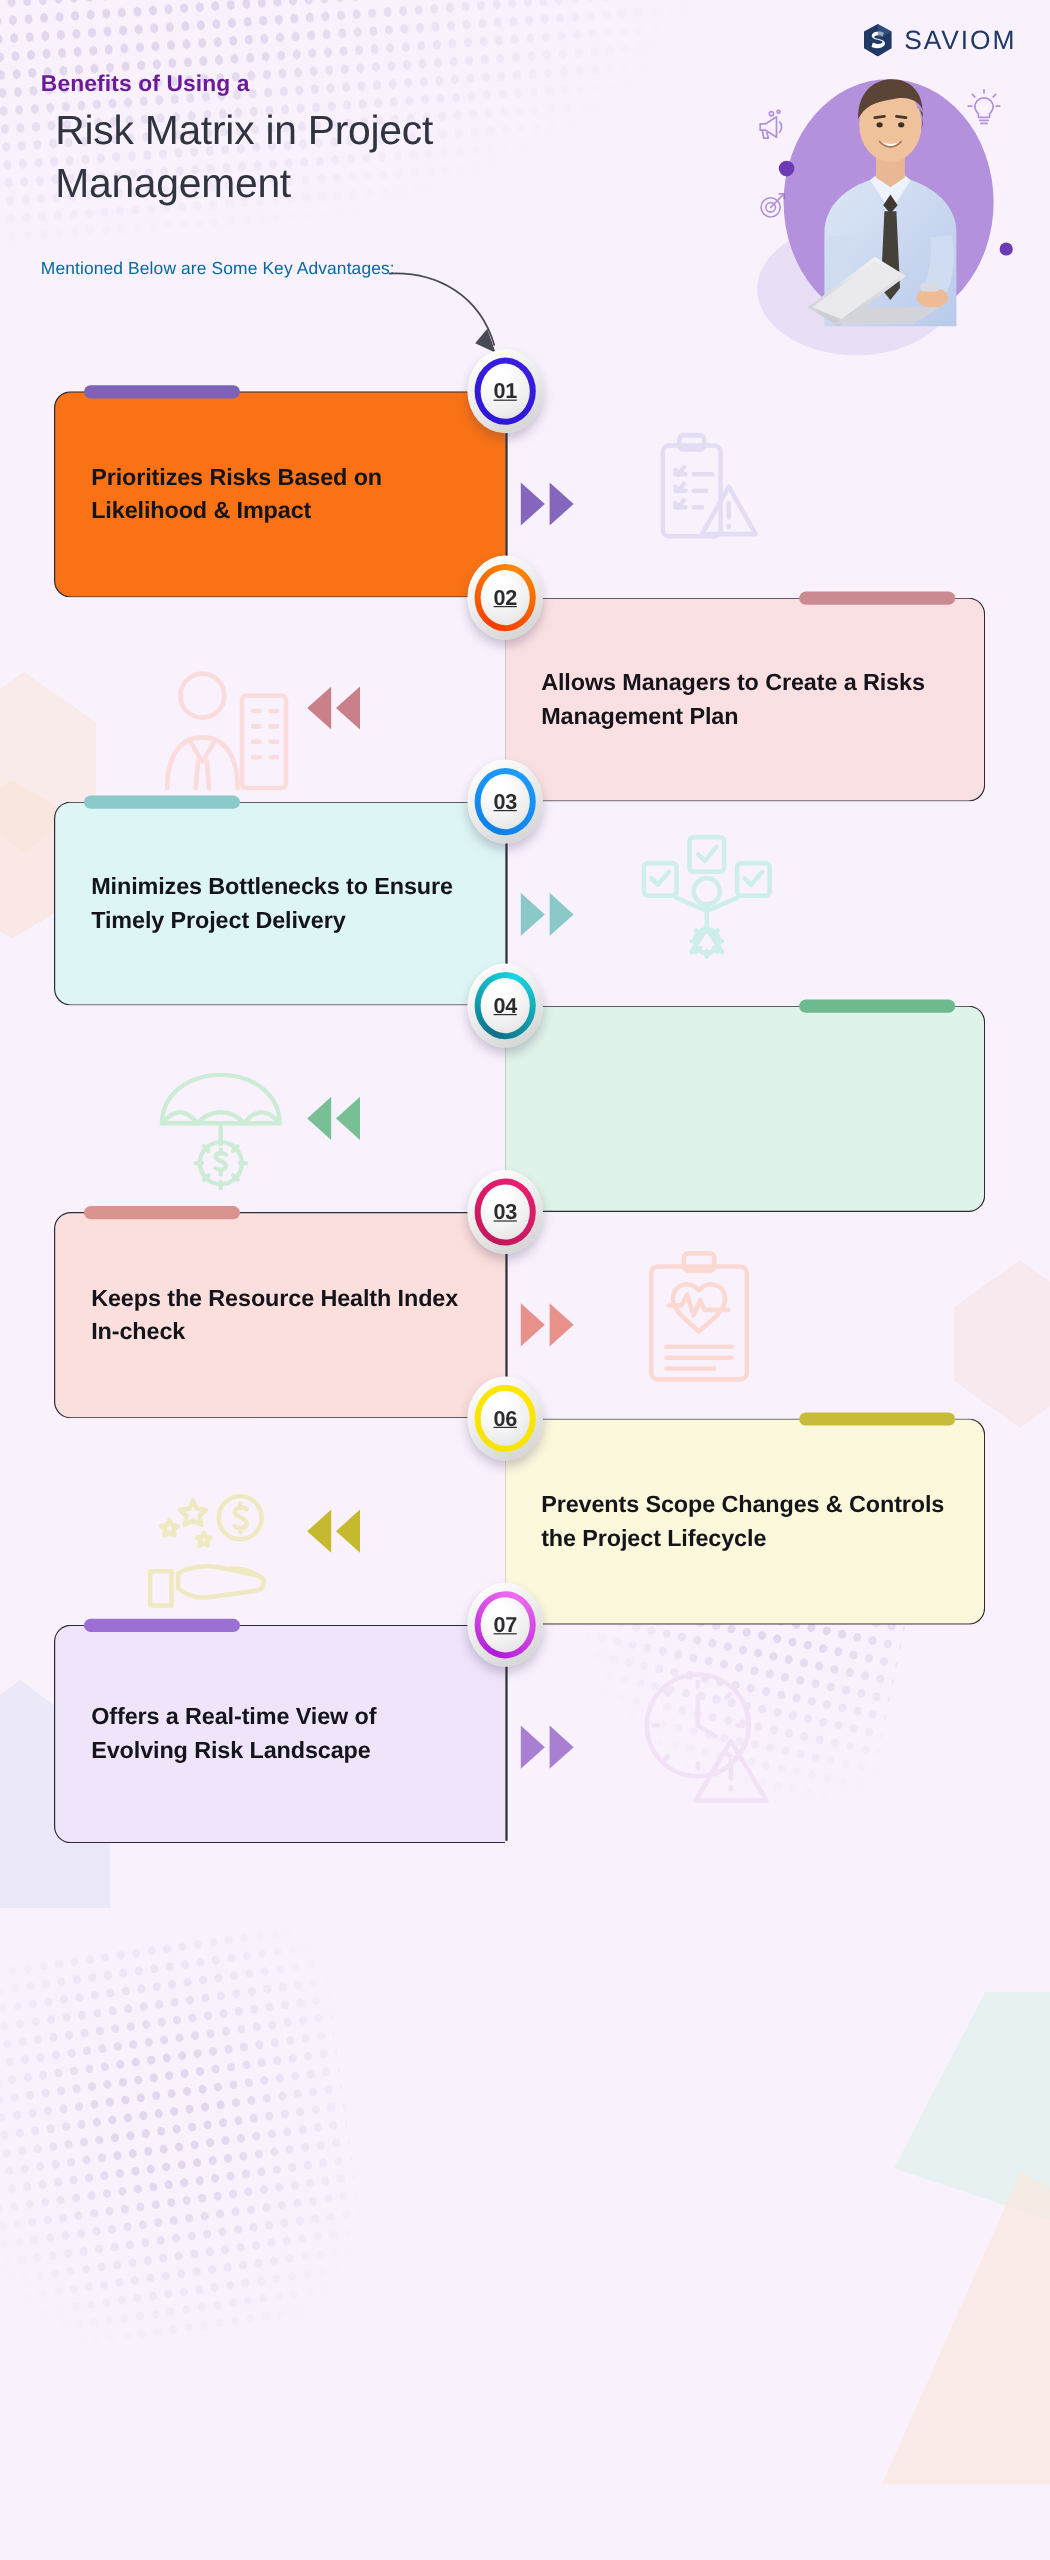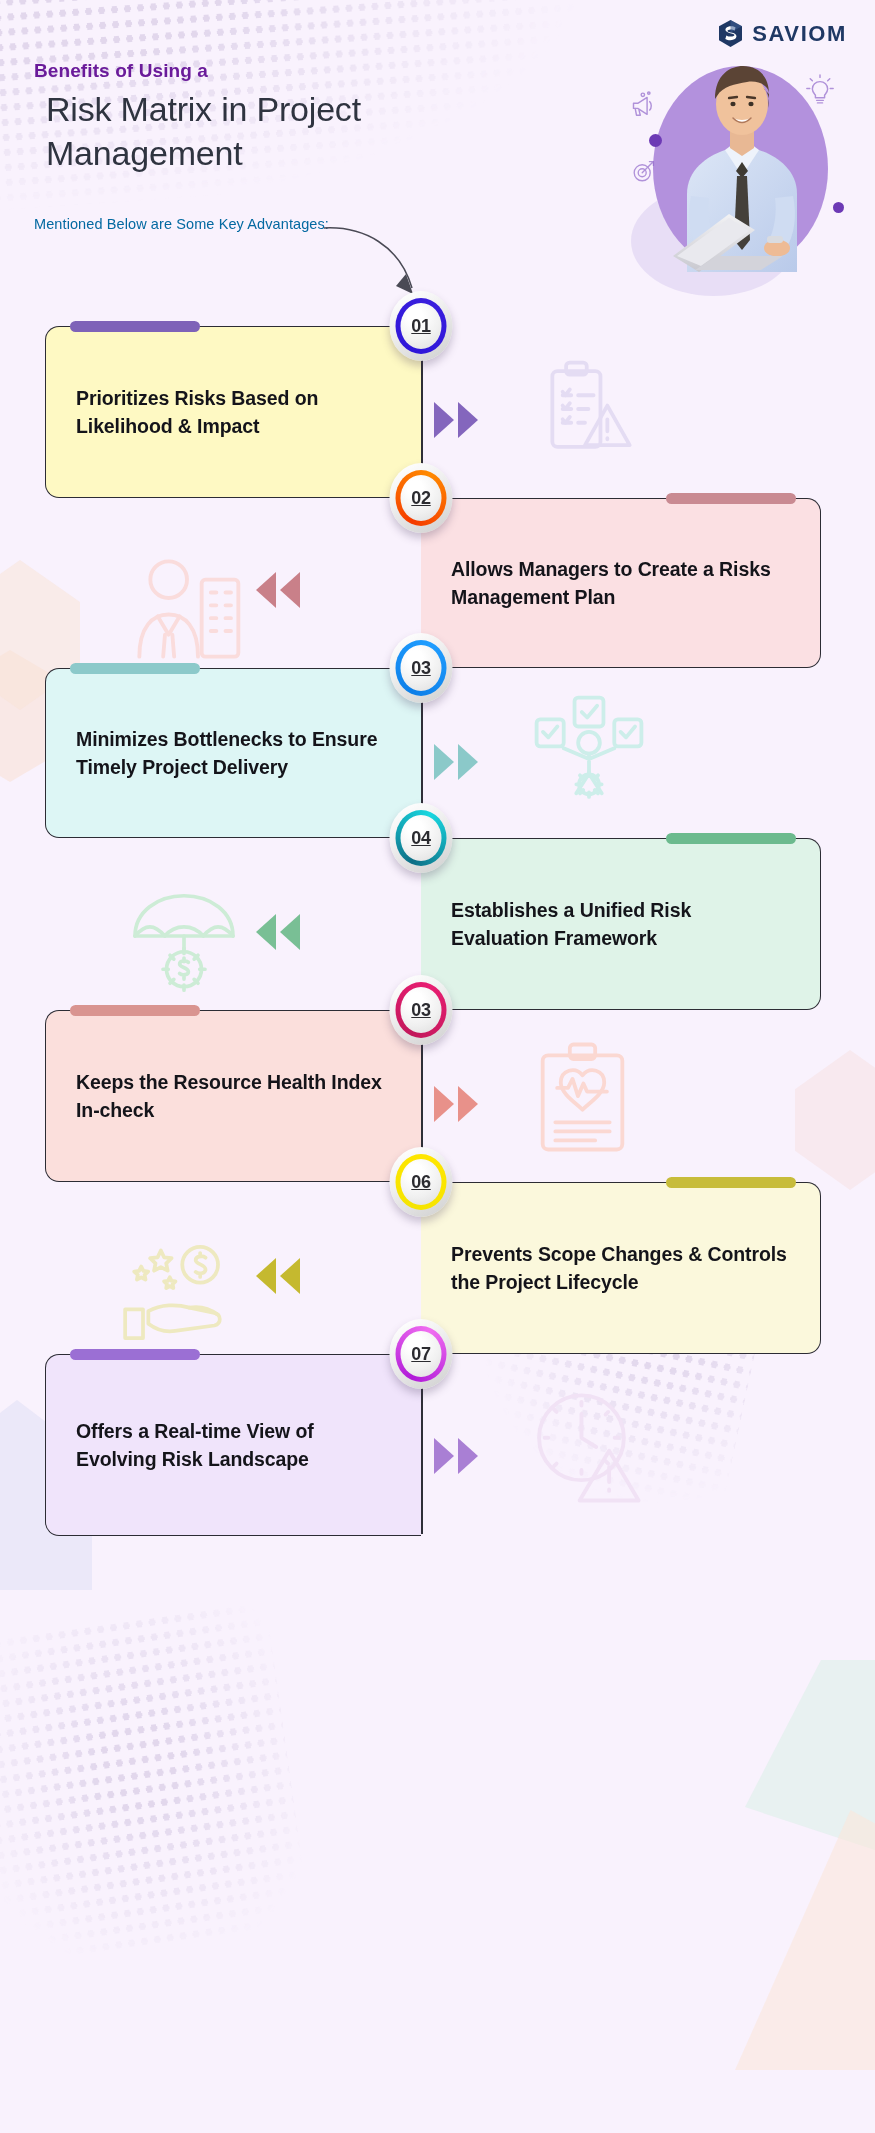--- a/index.html
+++ b/index.html
@@ -54,21 +54,21 @@
             clip-path: polygon(50% 0,100% 28%,100% 72%,50% 100%,0 72%,0 28%); opacity:.5; }
 
   
   .header { position: relative; padding: 0; }
   .logo {
     position: absolute; right: 28px; top: 20px;
     display: flex; align-items: center; gap: 9px;
   }
   .logo-mark { width: 25px; height: 27px; display: block; }
   .logo-text {
-    font-size: 22px; font-weight: 700; letter-spacing: 1.6px; color: #1f3864;
+    font-size: 22px; font-weight: 400; letter-spacing: 1.6px; color: #1f3864;
   }
 
   .eyebrow {
     position: absolute; left: 34px; top: 60px;
     font-size: 19px; font-weight: 700; color: #6a1b9a; letter-spacing: .1px;
   }
   .title {
     position: absolute; left: 34px; top: 88px; width: 420px;
     font-size: 34px; line-height: 1.28; font-weight: 400; color: #2f3440;
     letter-spacing: -.2px;
@@ -277,21 +277,21 @@
 
   <svg class="curve-arrow" viewBox="0 0 110 90">
     <path d="M4 6 C44 4 80 24 92 66" fill="none" stroke="#4a4a55" stroke-width="1.5"></path>
     <path d="M86 52 L93 72 L76 64 Z" fill="#4a4a55"></path>
   </svg>
 </div>
 
 <div class="timeline">
   <div class="spine" style="background: rgb(47, 47, 56);"></div>
 
-  <div class="card left" style="top: 30px; height: 172px; background: #fef9c3;">
+  <div class="card left" style="top: 30px; height: 172px; background: #f97316;">
     <div class="tab" style="background: rgb(126, 98, 184);"></div>
     <div class="card-text">Prioritizes Risks Based on Likelihood &amp; Impact</div>
   </div>
   <svg class="wm" style="left:530px;top:58px;width:110px;height:110px;" viewBox="0 0 64 64">
     <g fill="none" stroke="#e4dcf3" stroke-width="2.2" stroke-linecap="round" stroke-linejoin="round">
       <path d="M16 10 h22 a3 3 0 0 1 3 3 v38 a3 3 0 0 1-3 3 H16 a3 3 0 0 1-3-3 V13 a3 3 0 0 1 3-3z"></path>
       <rect x="21" y="5" width="12" height="7" rx="2"></rect>
       <path d="M19 24 h5 M19 32 h5 M19 40 h5 M28 24 h9 M28 32 h6 M28 40 h4"></path>
       <path d="M19 22 l1.6 2 2.6-3.4 M19 30 l1.6 2 2.6-3.4 M19 38 l1.6 2 2.6-3.4"></path>
       <path d="M45 30 L58 53 H32 Z"></path>
@@ -367,21 +367,20 @@
   <div class="badge" style="top:372px;">
     <div class="badge-outer"></div>
     <div class="badge-ring" style="background: conic-gradient(from 200deg, rgb(13, 127, 232), rgb(31, 157, 255), rgb(13, 127, 232));"></div>
     <div class="badge-inner">
       <span class="badge-num">03</span>
     </div>
   </div>
 
   <div class="card right" style="top: 542px; height: 172px; background: rgb(223, 243, 232);">
     <div class="tab" style="background: rgb(108, 186, 142);"></div>
-    <div class="card-text">Establishes a Unified Risk Evaluation Framework</div>
   </div>
   <svg class="wm" style="left:128px;top:592px;width:112px;height:110px;" viewBox="0 0 64 62">
     <g fill="none" stroke="#cdecd6" stroke-width="2.1" stroke-linecap="round" stroke-linejoin="round">
       <path d="M4 27 C4 13 17 4 32 4 C47 4 60 13 60 27 Z"></path>
       <path d="M4 27 C10 20 15 20 21 27 C27 20 37 20 43 27 C49 20 54 20 60 27"></path>
       <path d="M32 27 v8"></path>
       <circle cx="32" cy="46" r="10"></circle>
       <path d="M32 34 v3 M32 55 v3 M20 46 h3 M41 46 h3 M24 38 l2.2 2.2 M37.8 51.8 L40 54 M40 38 l-2.2 2.2 M26.2 51.8 L24 54"></path>
       <path d="M34.5 42 C33 40.8 29.5 41 29.5 43 C29.5 45 34.5 45 34.5 47.4 C34.5 49.4 31 49.6 29.5 48.4 M32 39.6 v2 M32 49.6 v2"></path>
     </g>

